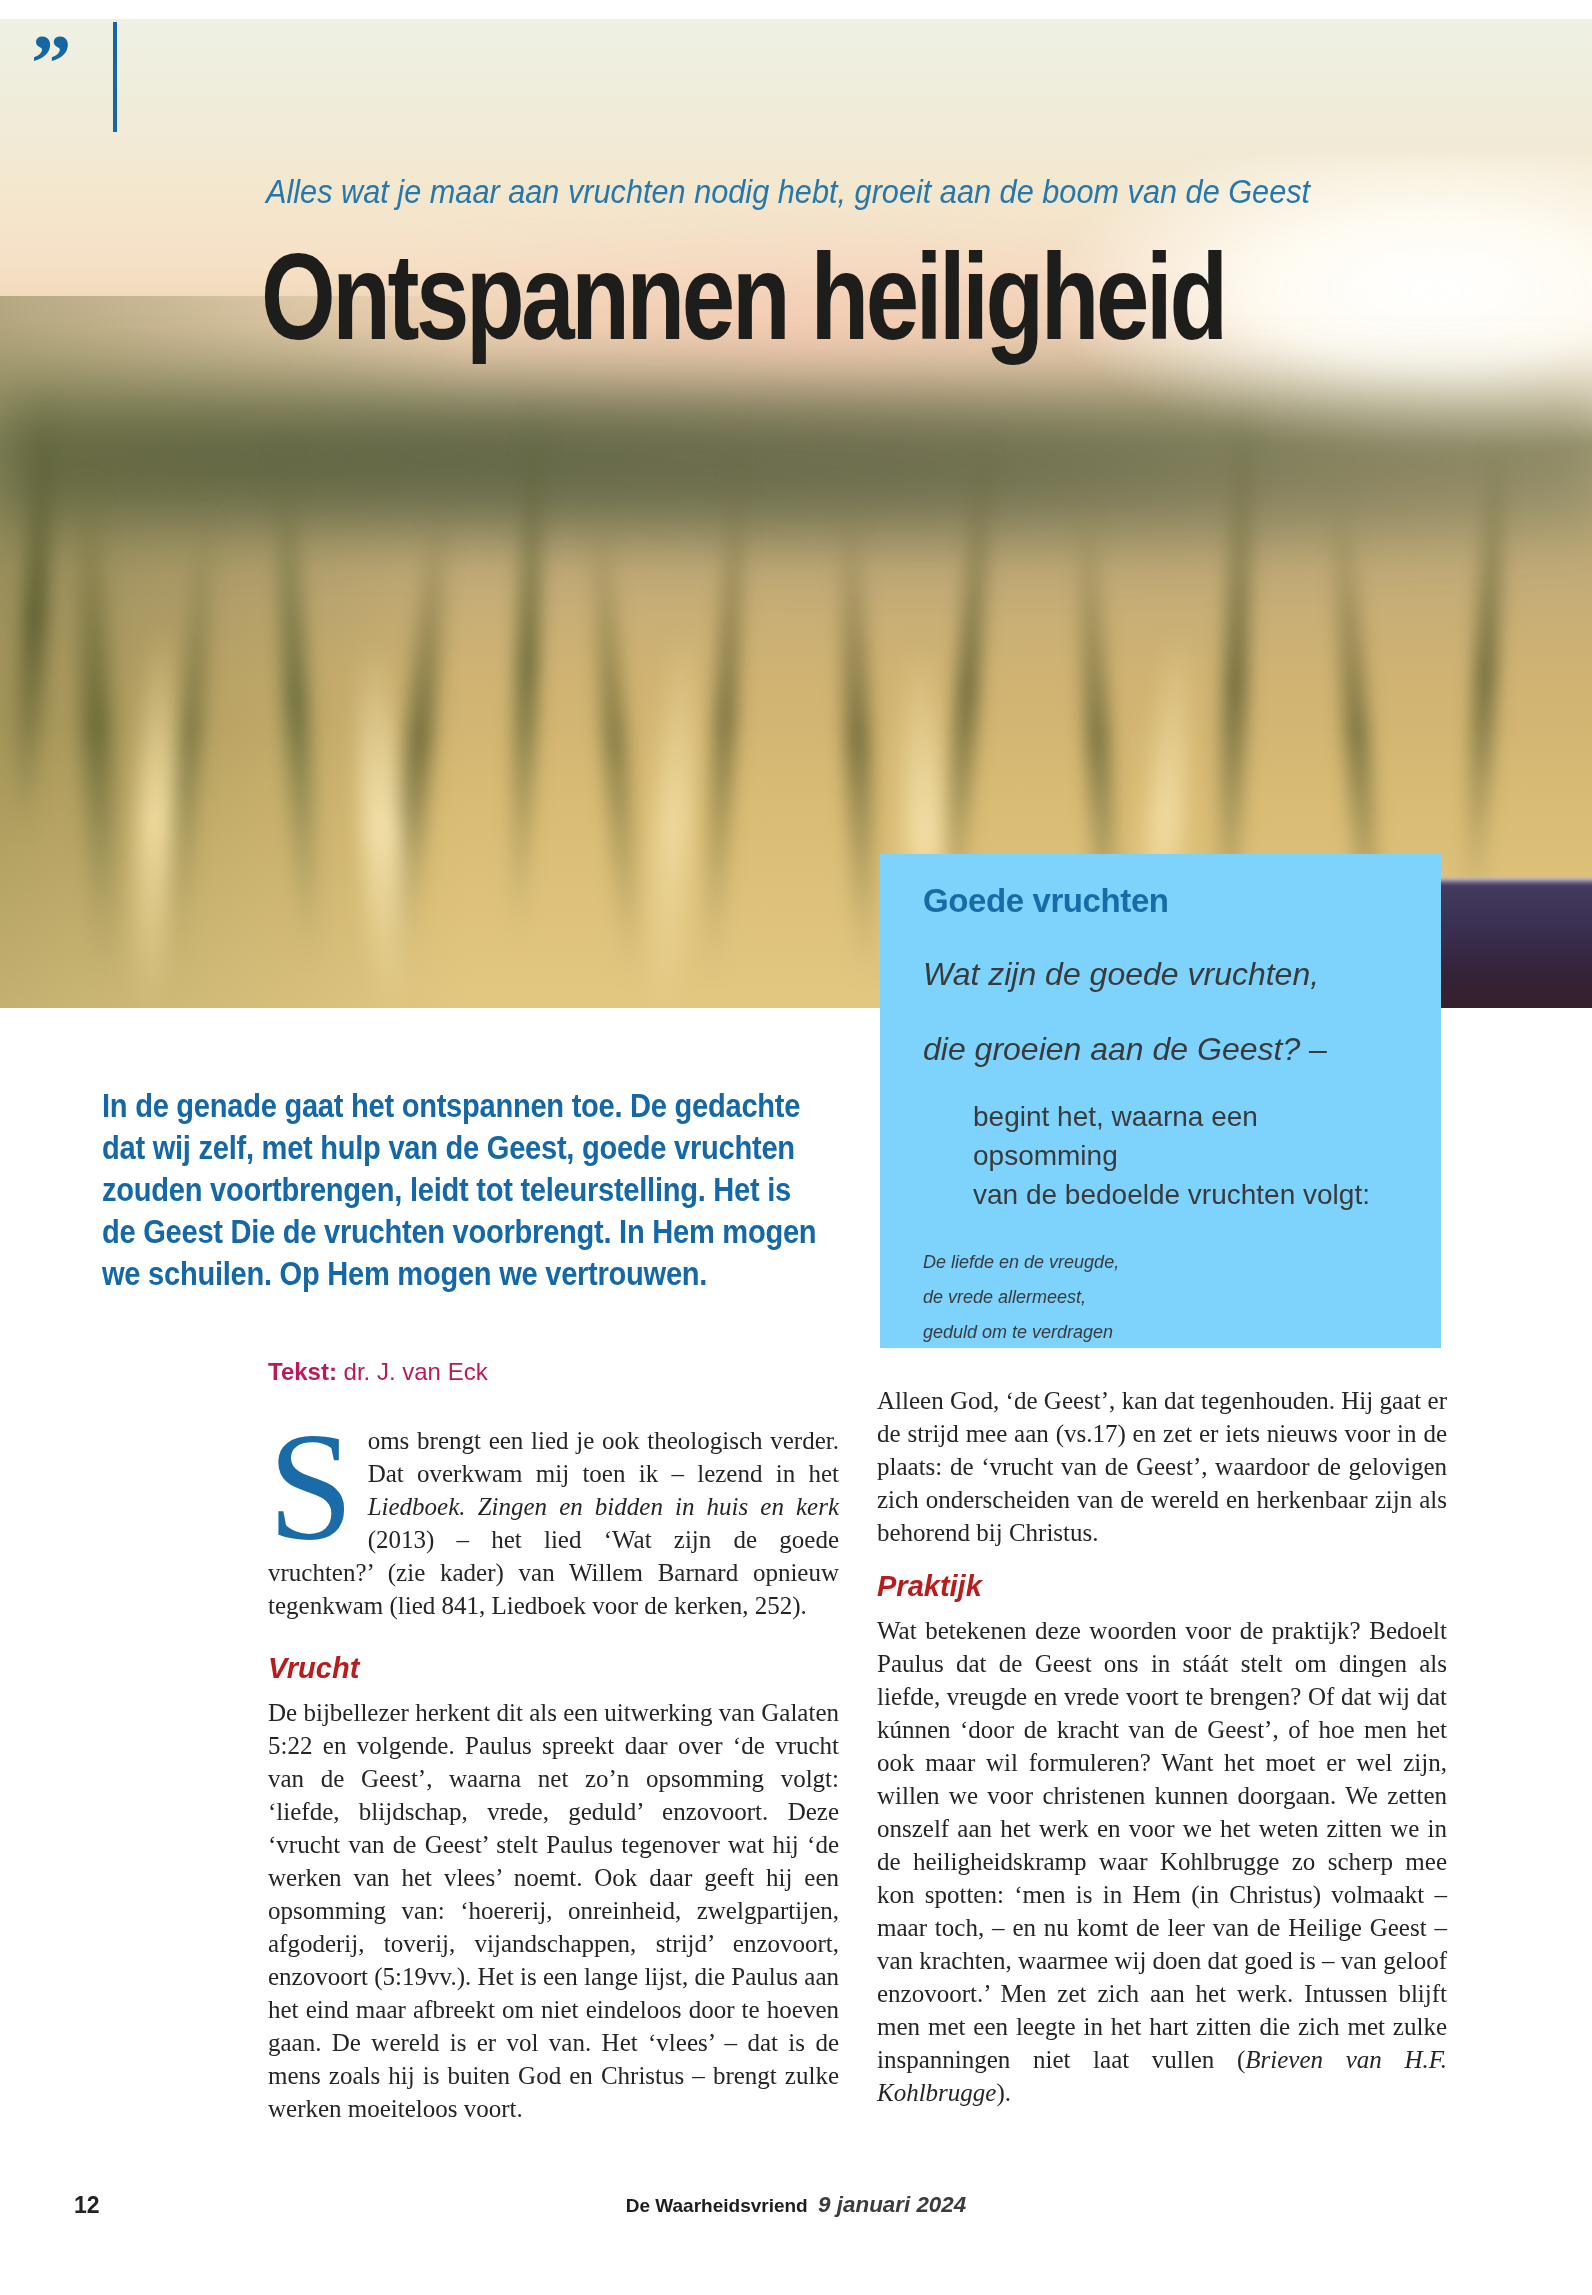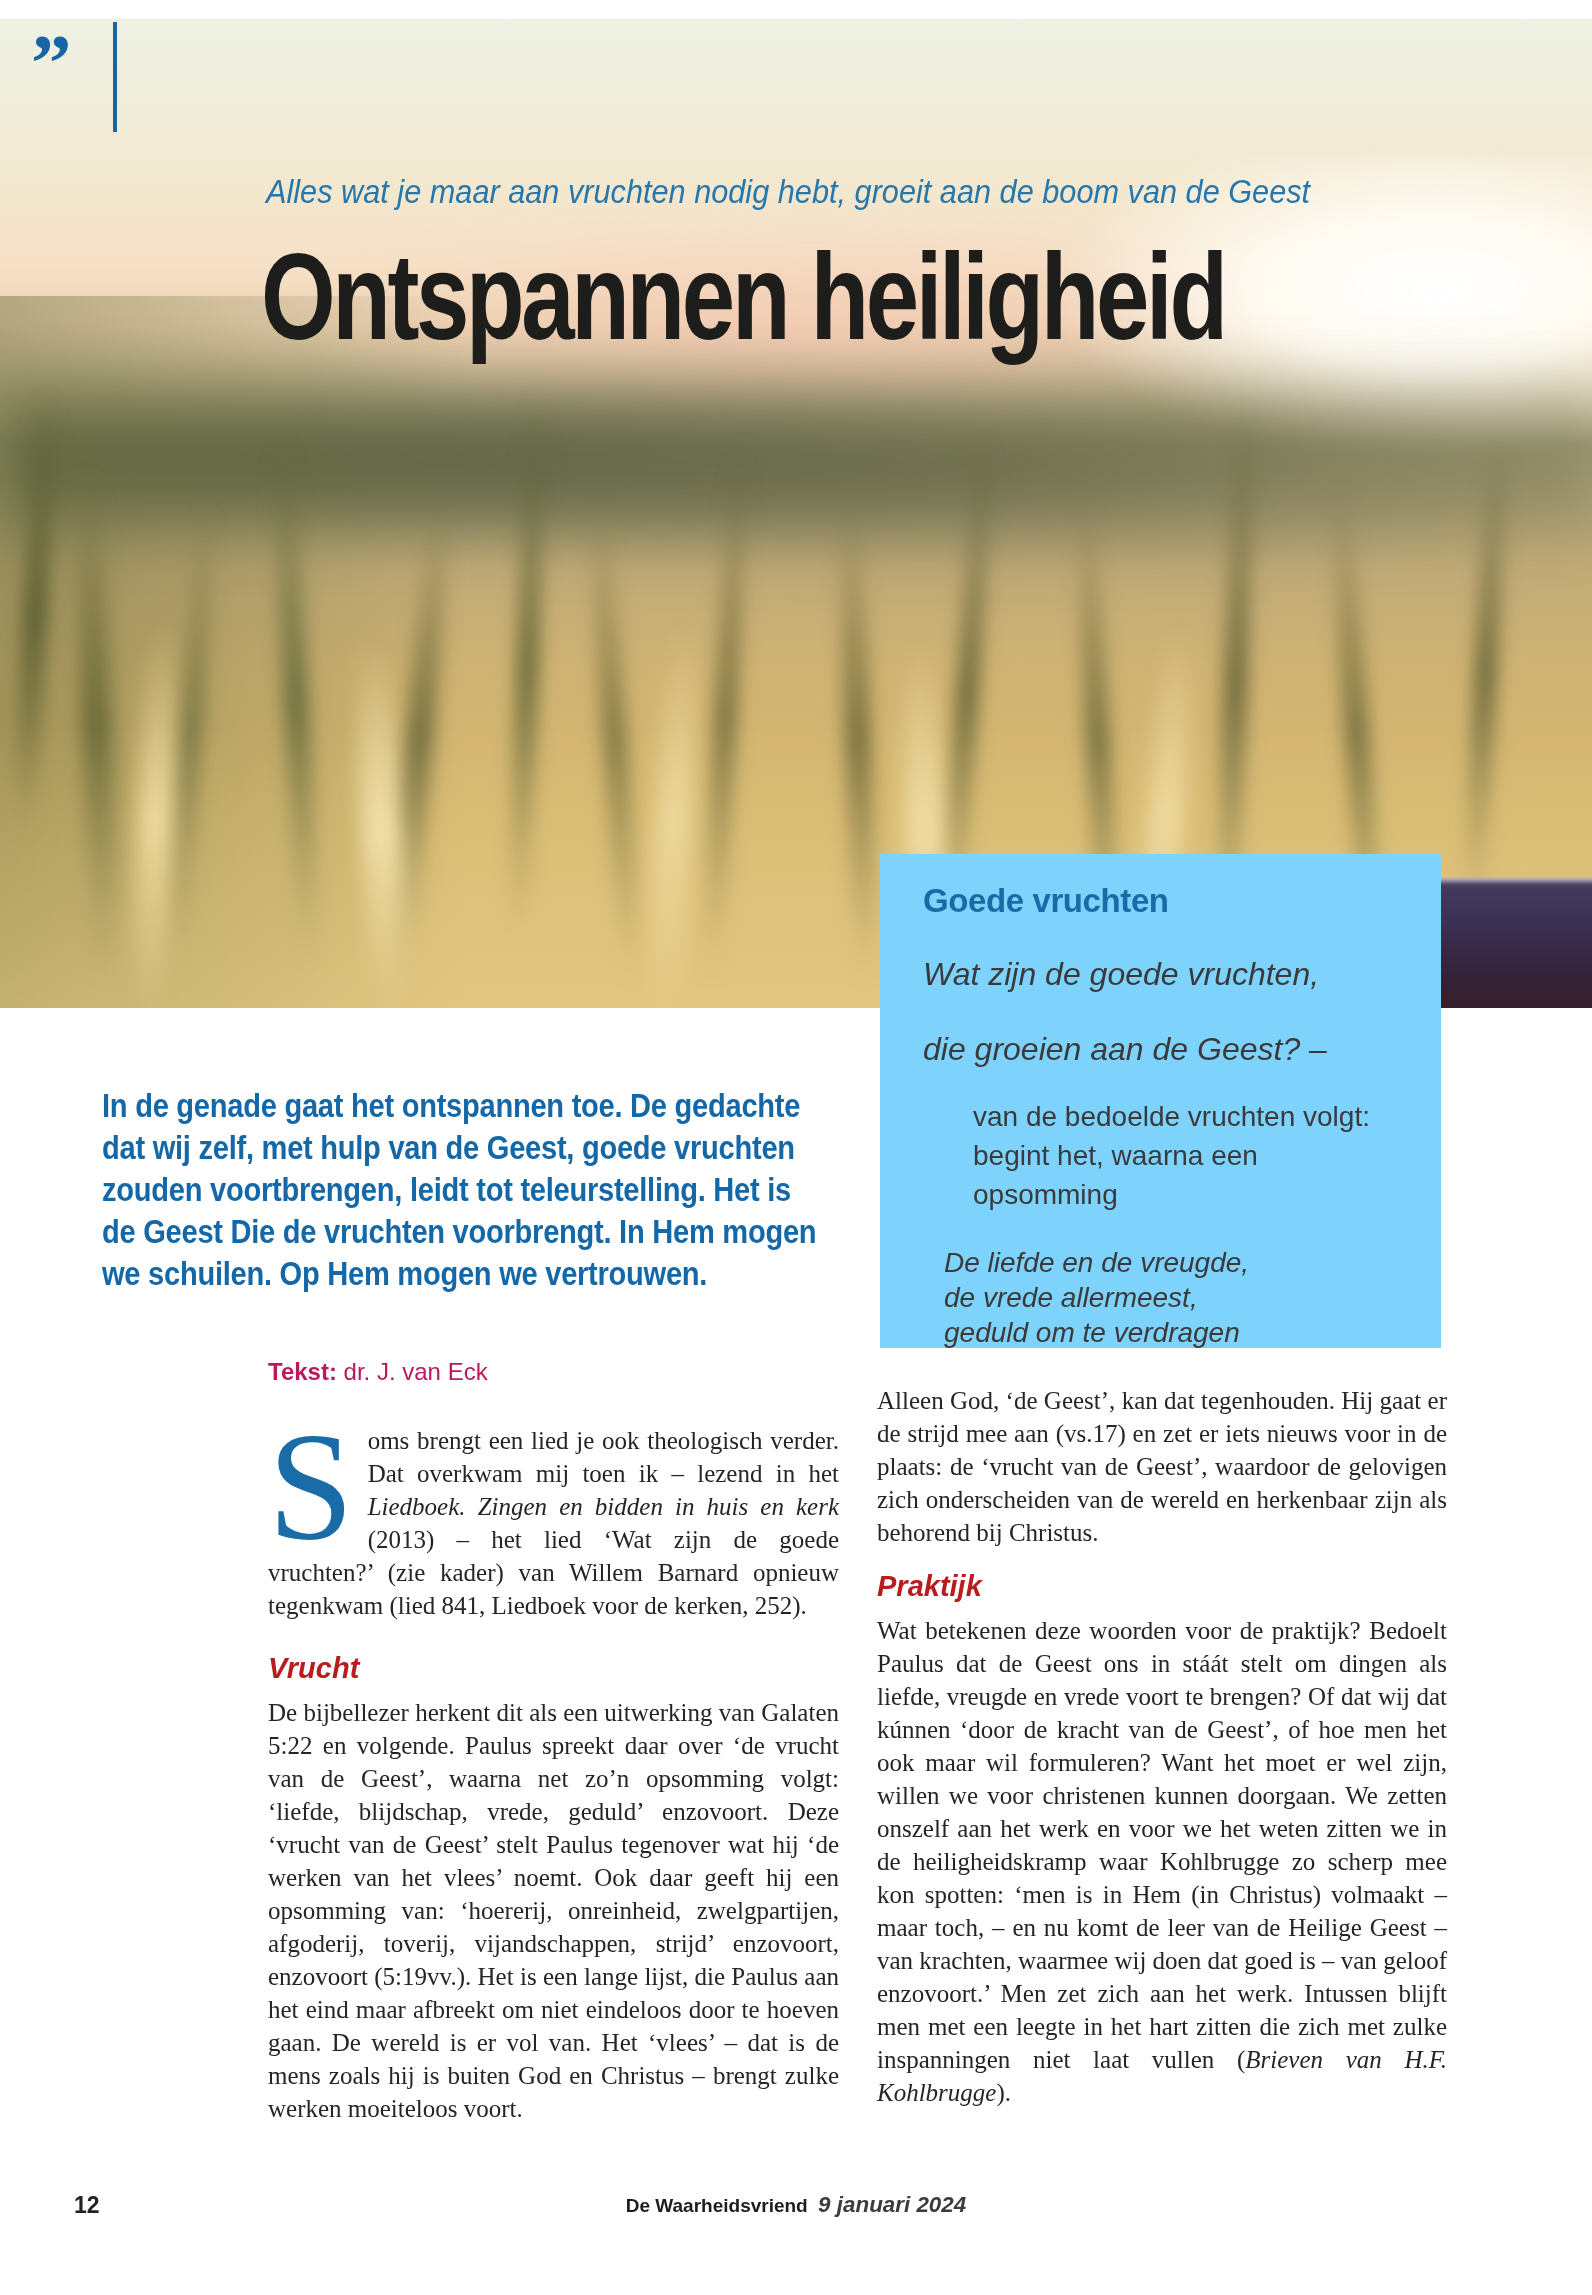--- a/index.html
+++ b/index.html
@@ -44,21 +44,21 @@
     transform:scaleX(.78);transform-origin:left top;}
 
   
   .infobox{position:absolute;left:880px;top:854px;width:561px;height:494px;z-index:6;
     background:#7dd3fc;box-sizing:border-box;padding:29px 31px 0 43px;color:#3a3a3c;overflow:hidden;}
   .ib-title{color:#176ca8;font-weight:bold;font-size:33px;line-height:36px;letter-spacing:-0.4px;margin-bottom:7px;}
   .ib-quote div{font-style:italic;font-size:32px;line-height:39px;margin-top:36px;}
   .ib-plain{margin:28px 0 0 50px;}
   .ib-plain div{font-size:28px;line-height:39px;}
   .ib-poem{margin-top:31px;}
-  .ib-poem div{font-style:italic;font-size:28px;line-height:35px;margin-left:21px;}
+  .ib-poem div{font-style:italic;font-size:18px;line-height:35px;}
 
   
   .lead{position:absolute;left:102px;top:1084px;width:854px;z-index:5;color:#1568a7;
     font-weight:bold;font-size:34px;line-height:42px;letter-spacing:-0.3px;
     transform:scaleX(.855);transform-origin:left top;}
   .byline{position:absolute;left:268px;top:1358px;font-size:24px;color:#be185d;z-index:5;}
   .byline .b-label{font-weight:bold;}
 
   
   .bodycopy{font-family:"Liberation Serif",serif;font-size:25px;line-height:33px;color:#252525;
@@ -120,22 +120,22 @@
   <div class="kicker">Alles wat je maar aan vruchten nodig hebt, groeit aan de boom van de Geest</div>
   <h1 class="headline" style="margin:0;">Ontspannen heiligheid</h1>
 
   <aside class="infobox">
     <div class="ib-title">Goede vruchten</div>
     <div class="ib-quote">
       <div>Wat zijn de goede vruchten,</div>
       <div>die groeien aan de Geest? –</div>
     </div>
     <div class="ib-plain">
+      <div>begint het, waarna een opsomming</div>
       <div>van de bedoelde vruchten volgt:</div>
-      <div>begint het, waarna een opsomming</div>
     </div>
     <div class="ib-poem">
       <div>De liefde en de vreugde,</div>
       <div>de vrede allermeest,</div>
       <div>geduld om te verdragen</div>
       <div>en goedertierenheid,</div>
       <div>geloof om veel te vragen,</div>
       <div>te vragen honderd-uit...</div>
     </div>
   </aside>

